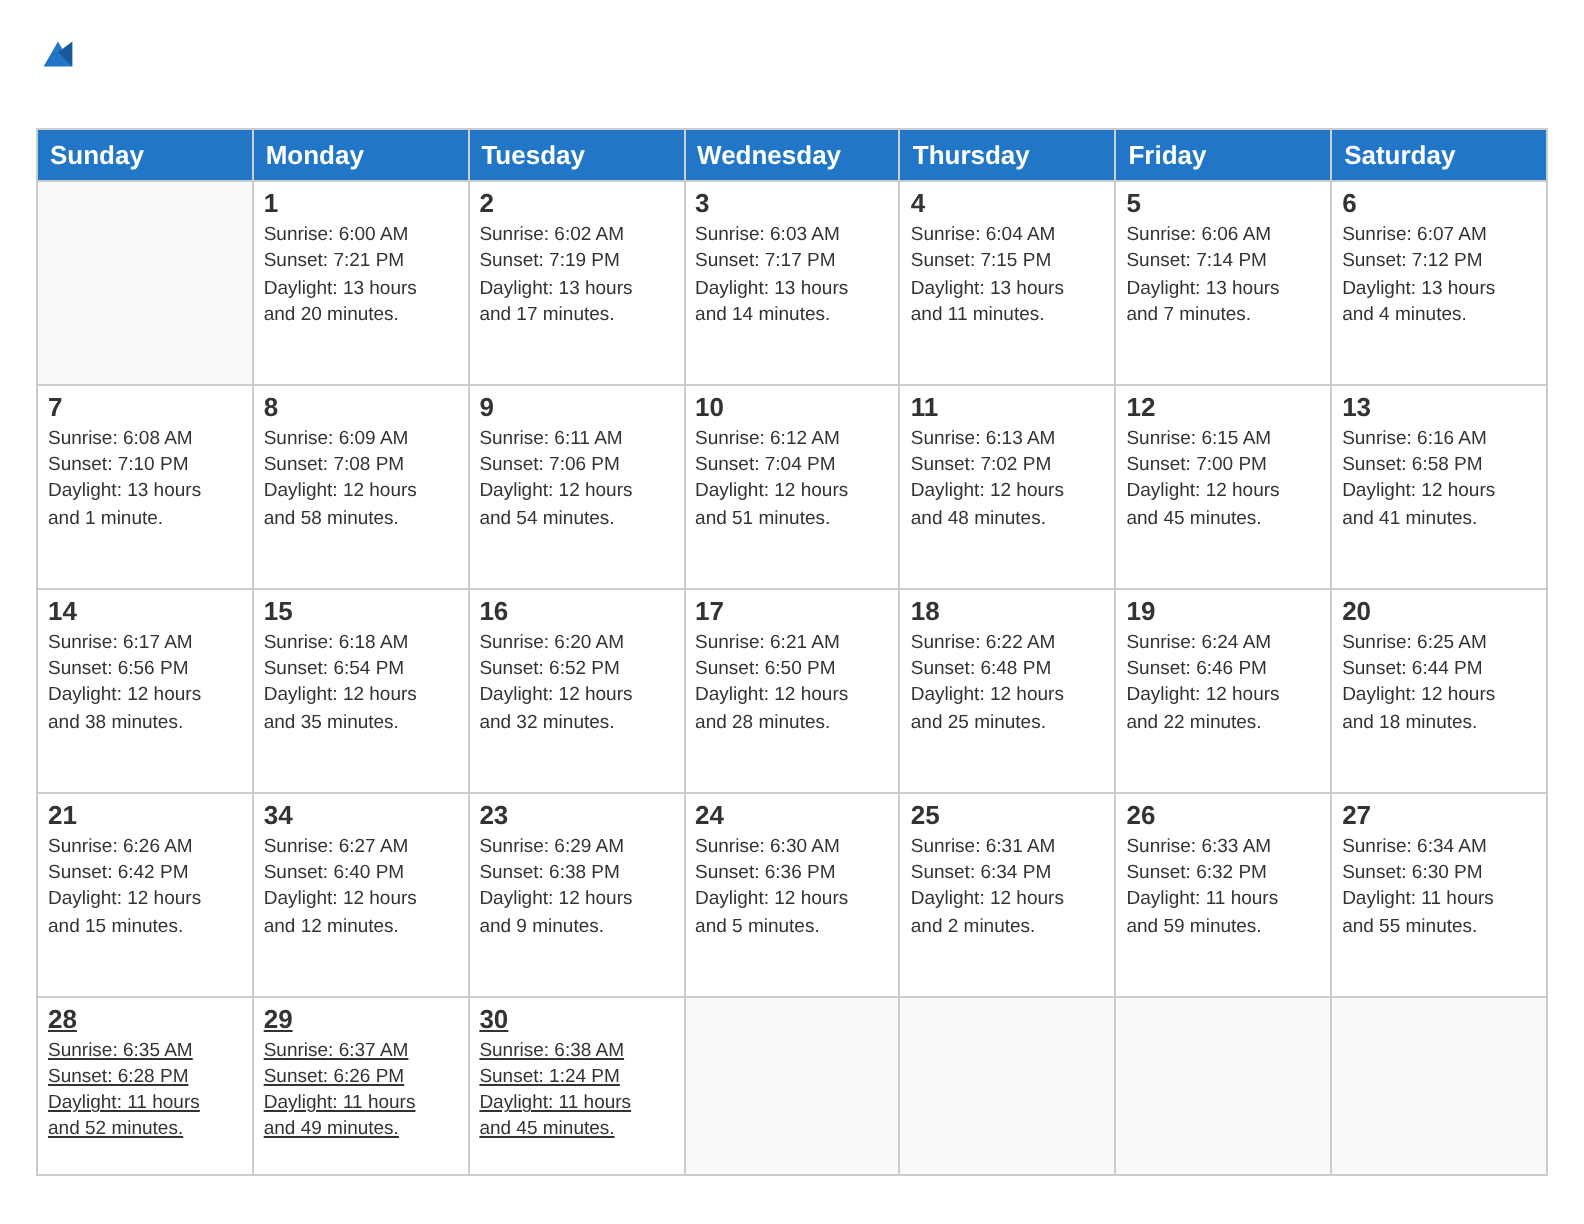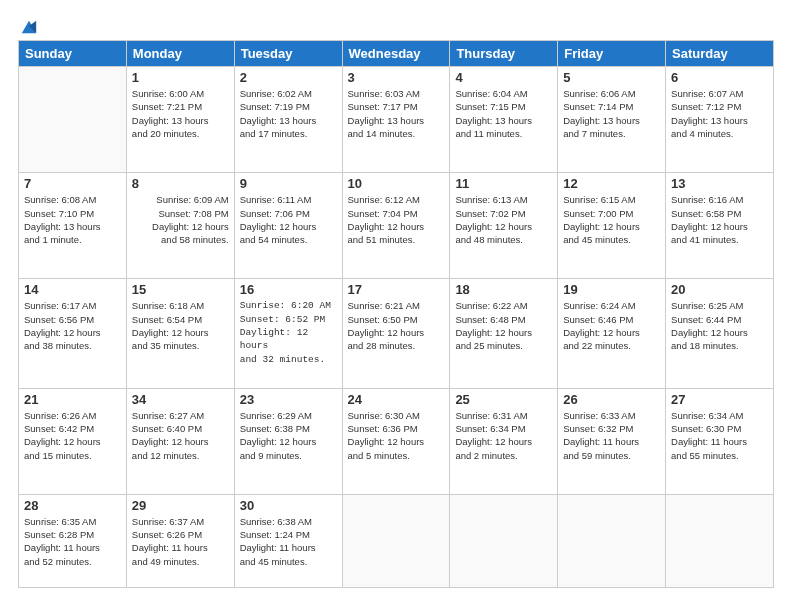--- a/index.html
+++ b/index.html
@@ -9,20 +9,21 @@
       width: 792px;
       height: 612px;
       overflow: hidden;
     }
     .page {
       width: 792px;
       height: 612px;
       padding: 18px 18px 24px 18px;
       display: flex;
       flex-direction: column;
+      gap: 24px;
     }
     .header {
       display: flex;
       justify-content: space-between;
       align-items: flex-start;
       margin-bottom: 8px;
     }
     .logo {
       display: flex;
       flex-direction: column;
@@ -92,20 +93,21 @@
     .day-info {
       font-size: 9.5px;
       color: #333;
       line-height: 1.4;
     }
     .empty-cell {
       background: #f9f9f9;
     }
     .last-row td {
       height: 72px;
+      text-decoration: underline;
     }
   </style>
 </head>
 <body>
 
 <div class="page">
   <div class="header">
     <div class="logo">
       <div class="logo-text">
         <span class="logo-general"></span>
@@ -183,21 +185,21 @@
         <tr>
           <td>
             <span class="day-num">7</span>
             <div class="day-info" style="white-space: pre-line;">Sunrise: 6:08 AM
 Sunset: 7:10 PM
 Daylight: 13 hours
 and 1 minute.</div>
           </td>
           <td>
             <span class="day-num">8</span>
-            <div class="day-info" style="white-space: pre-line; text-align: right;">Sunrise: 6:09 AM
+            <div class="day-info" style="white-space: pre-line;">Sunrise: 6:09 AM
 Sunset: 7:08 PM
 Daylight: 12 hours
 and 58 minutes.</div>
           </td>
           <td>
             <span class="day-num">9</span>
             <div class="day-info" style="white-space: pre-line;">Sunrise: 6:11 AM
 Sunset: 7:06 PM
 Daylight: 12 hours
 and 54 minutes.</div>
@@ -241,21 +243,21 @@
           </td>
           <td>
             <span class="day-num">15</span>
             <div class="day-info" style="white-space: pre-line;">Sunrise: 6:18 AM
 Sunset: 6:54 PM
 Daylight: 12 hours
 and 35 minutes.</div>
           </td>
           <td>
             <span class="day-num">16</span>
-            <div class="day-info" style="white-space: pre-line; font-family: Liberation Mono, monospace;">Sunrise: 6:20 AM
+            <div class="day-info" style="white-space: pre-line;">Sunrise: 6:20 AM
 Sunset: 6:52 PM
 Daylight: 12 hours
 and 32 minutes.</div>
           </td>
           <td>
             <span class="day-num">17</span>
             <div class="day-info" style="white-space: pre-line;">Sunrise: 6:21 AM
 Sunset: 6:50 PM
 Daylight: 12 hours
 and 28 minutes.</div>

